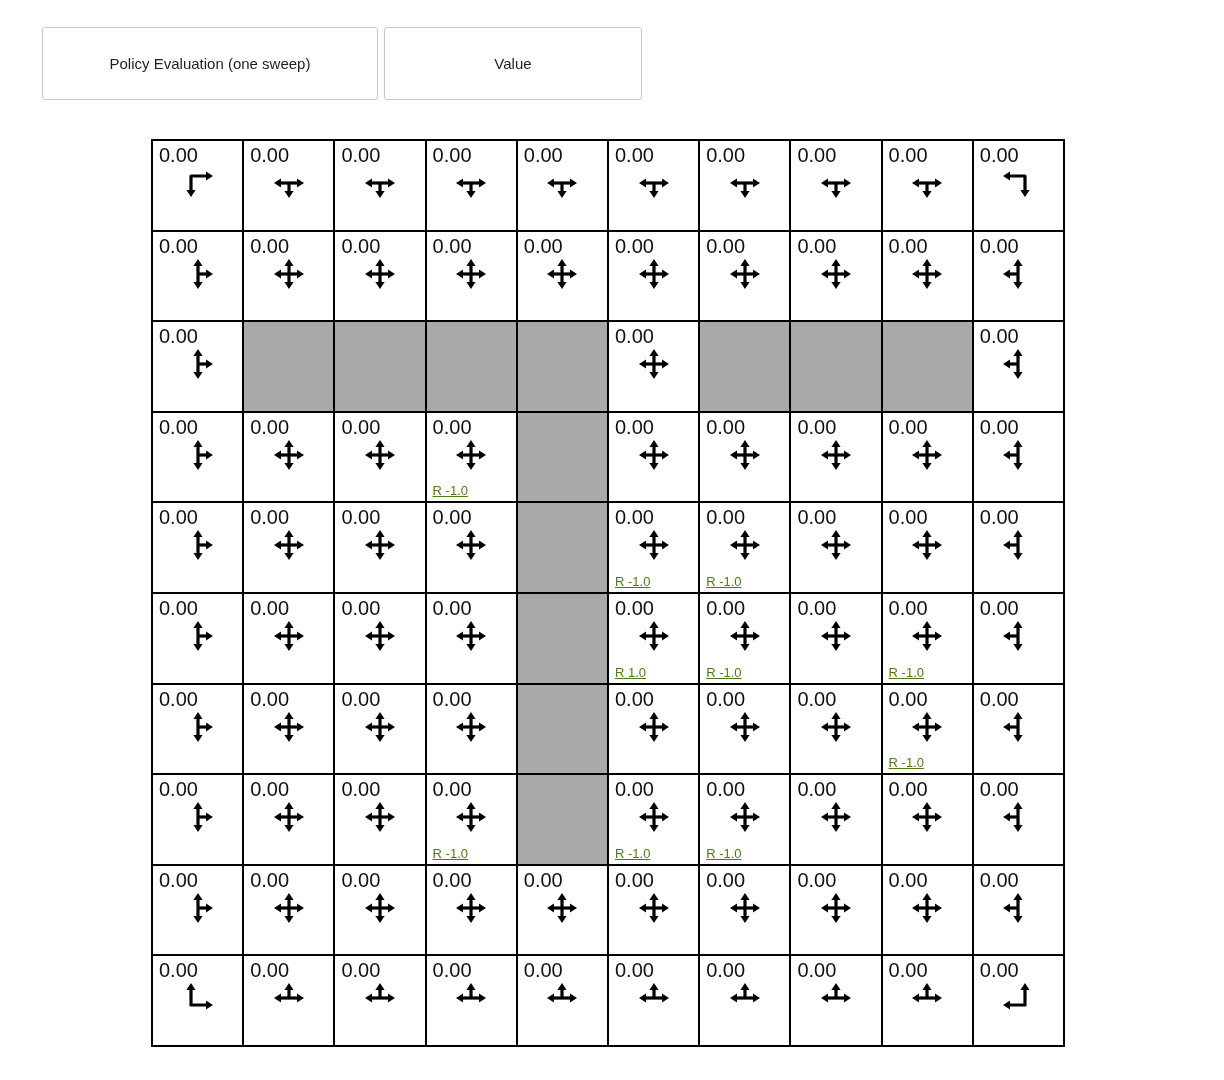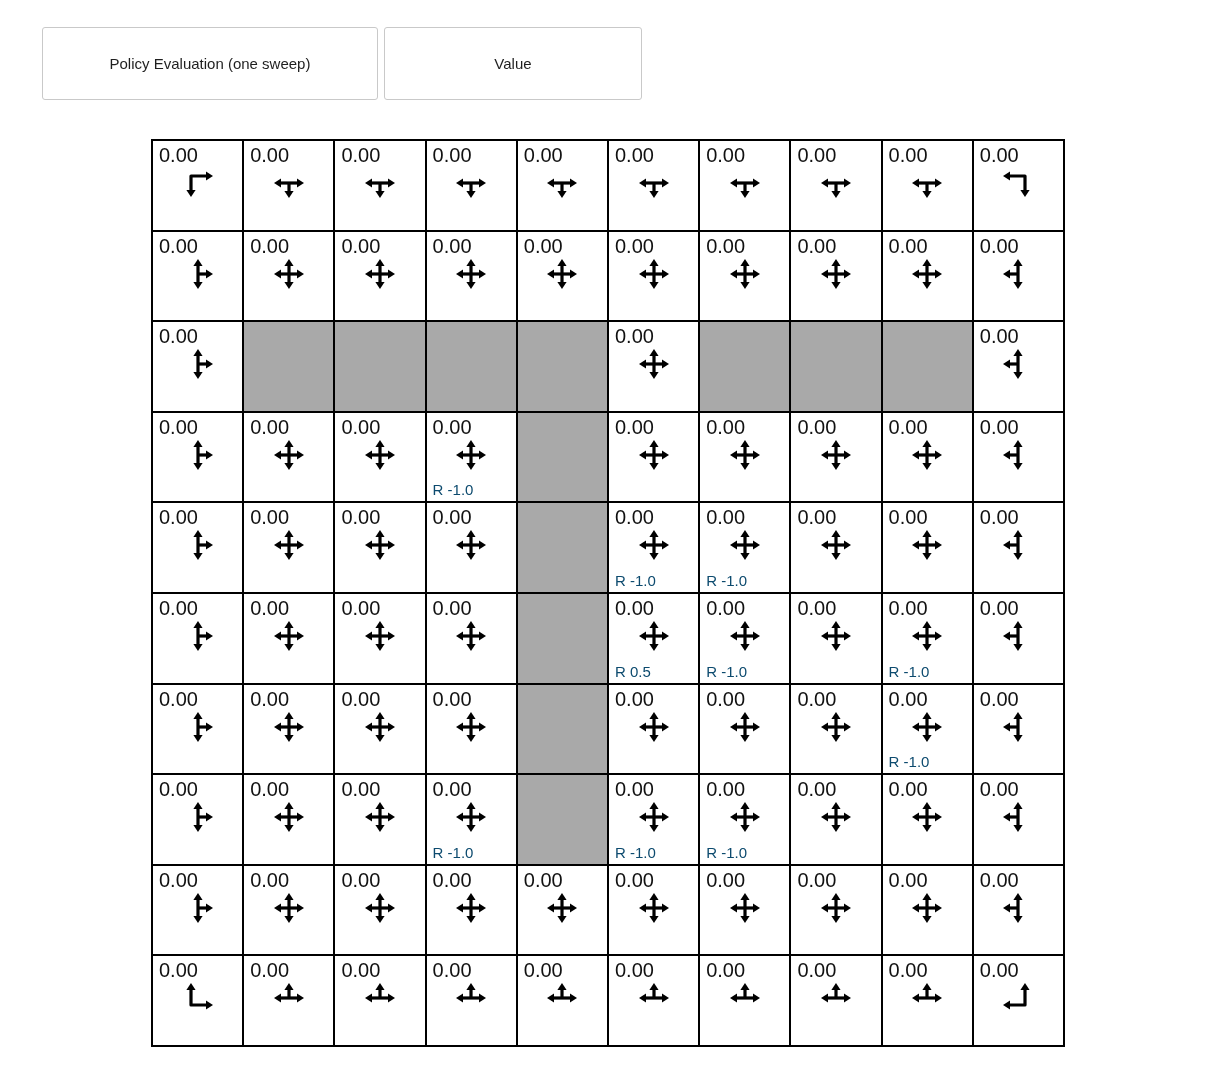--- a/index.html
+++ b/index.html
@@ -25,21 +25,21 @@
   .cell{background:#ffffff;position:relative;}
   .cell.wall{background:#a9a9a9;}
   .val{
     position:absolute;left:6px;top:2px;font-size:20px;line-height:1.2;color:#111;
     white-space:nowrap;
   }
   .arrow{
     position:absolute;left:0;right:0;top:22px;display:flex;justify-content:center;
   }
   .reward{
-    position:absolute;left:6px;bottom:3px;font-size:15px;color:#0c4a6e;white-space:nowrap;
+    position:absolute;left:6px;bottom:3px;font-size:13px;color:#4d7c0f;white-space:nowrap;text-decoration:underline;
   }
 </style>
 </head>
 <body>
 
 <div class="toolbar">
   <button class="btn btn-wide">Policy Evaluation (one sweep)</button>
   <button class="btn">Value</button>
 </div>
 
@@ -695,21 +695,21 @@
           <line x1="20" y1="20" x2="20" y2="12" stroke="#000000" stroke-width="3.2"></line>
           <polygon points="20,5 15.4,12 24.6,12" fill="#000000"></polygon>
           <line x1="20" y1="20" x2="20" y2="28" stroke="#000000" stroke-width="3.2"></line>
           <polygon points="20,35 15.4,28 24.6,28" fill="#000000"></polygon>
           <line x1="20" y1="20" x2="12" y2="20" stroke="#000000" stroke-width="3.2"></line>
           <polygon points="5,20 12,15.4 12,24.6" fill="#000000"></polygon>
           <line x1="20" y1="20" x2="28" y2="20" stroke="#000000" stroke-width="3.2"></line>
           <polygon points="35,20 28,15.4 28,24.6" fill="#000000"></polygon>
         </svg>
       </div>
-      <div class="reward">R 0.5</div>
+      <div class="reward">R 1.0</div>
     </div>
     <div class="cell" style="background: rgb(255, 255, 255);">
       <div class="val">0.00</div>
       <div class="arrow">
         <svg width="40" height="40" viewBox="0 0 40 40">
           <line x1="20" y1="20" x2="20" y2="12" stroke="#000000" stroke-width="3.2"></line>
           <polygon points="20,5 15.4,12 24.6,12" fill="#000000"></polygon>
           <line x1="20" y1="20" x2="20" y2="28" stroke="#000000" stroke-width="3.2"></line>
           <polygon points="20,35 15.4,28 24.6,28" fill="#000000"></polygon>
           <line x1="20" y1="20" x2="12" y2="20" stroke="#000000" stroke-width="3.2"></line>

